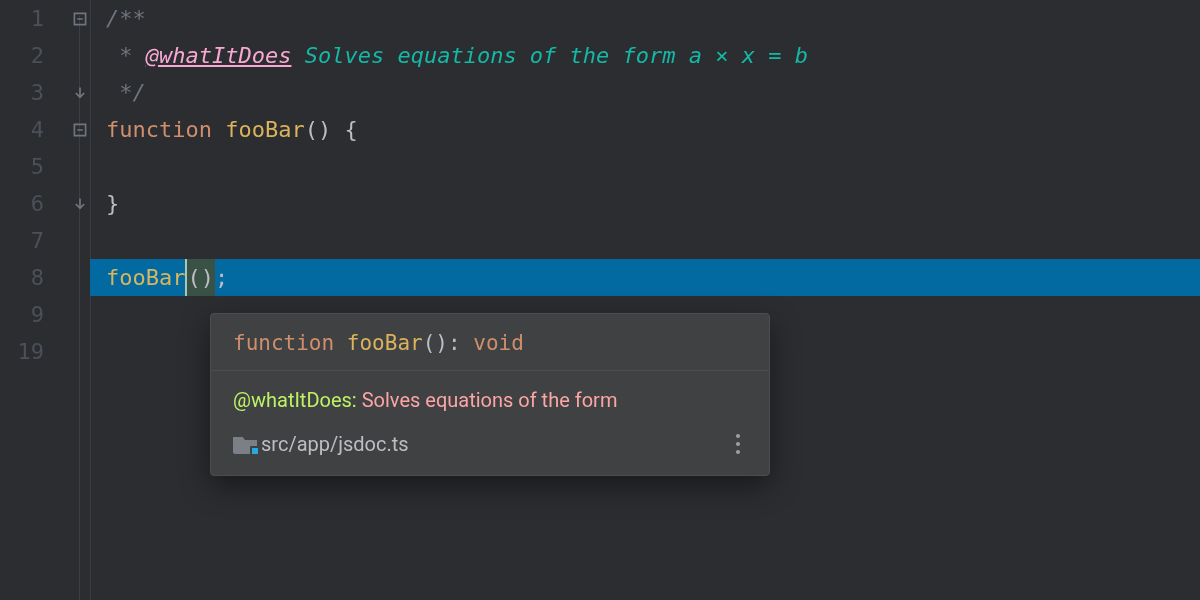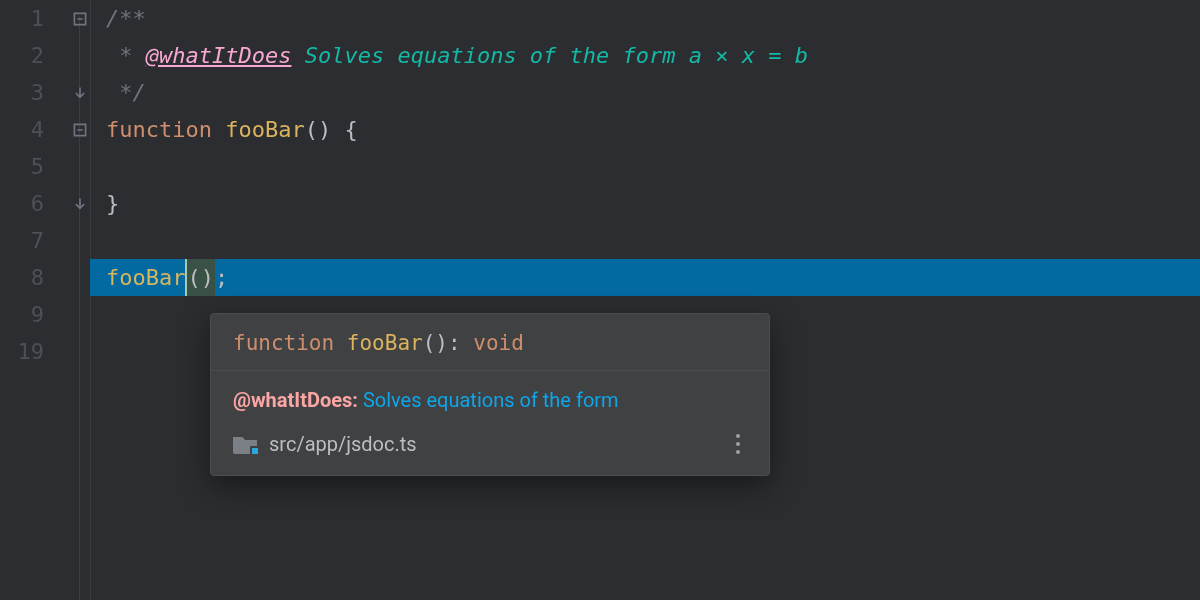--- a/index.html
+++ b/index.html
@@ -104,28 +104,28 @@
     font-size: 21px;
     border-bottom: 1px solid #4a4c4e;
   }
   .tooltip .sig .kw { color: #cf8e6d; }
   .tooltip .sig .nm { color: #dcb35d; }
   .tooltip .sig .p  { color: #bcbec4; }
   .tooltip .doc {
     padding: 14px 22px 8px 22px;
     color: #b5b7b9;
   }
-  .tooltip .doc .tag { color: #fca5a5; font-weight: bold; }
-  .tooltip .doc .body { color: #0ea5e9; }
+  .tooltip .doc .tag { color: #bef264; }
+  .tooltip .doc .body { color: #fca5a5; }
   .tooltip .doc .l2 { padding-left: 148px; }
   .tooltip .src {
     padding: 6px 22px 16px 22px;
     display: flex;
     align-items: center;
-    gap: 12px;
+    gap: 4px;
     color: #bcbec4;
   }
   .folder-icon {
     width: 24px; height: 20px;
     position: relative;
   }
   .folder-icon .fld {
     position: absolute; inset: 0;
     background: #7b7f86;
     clip-path: polygon(0 15%, 40% 15%, 50% 30%, 100% 30%, 100% 100%, 0 100%);

